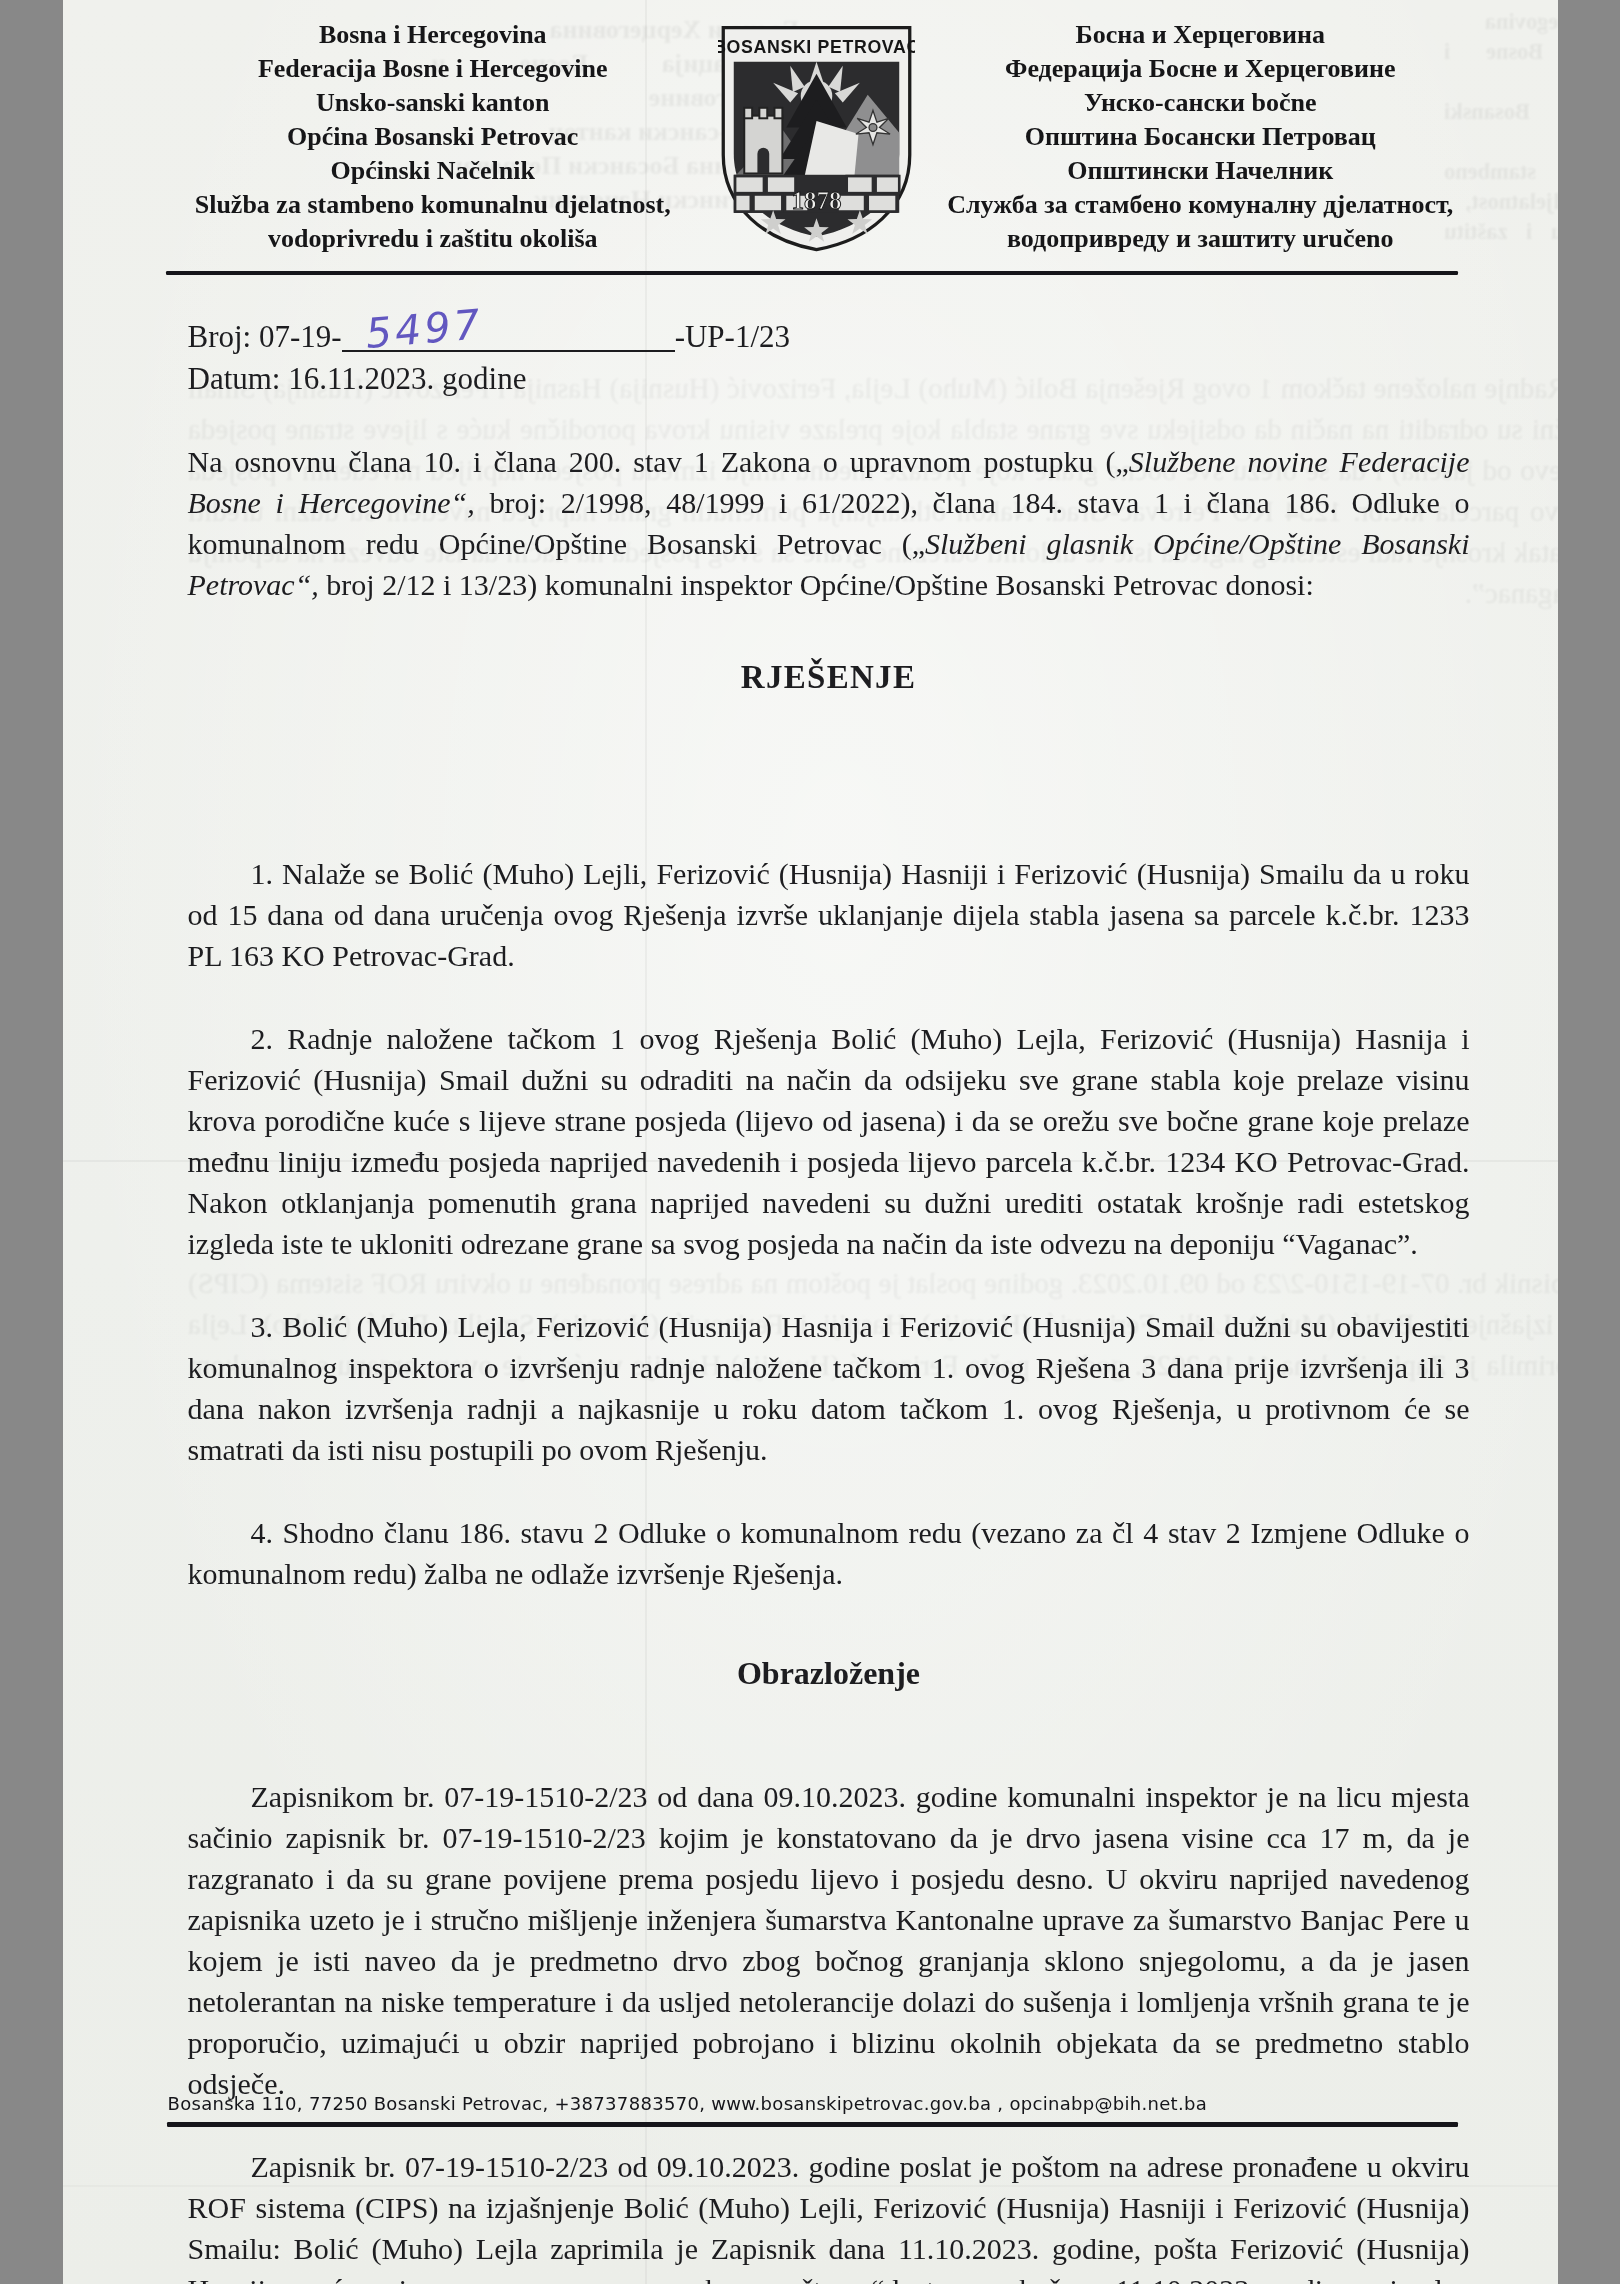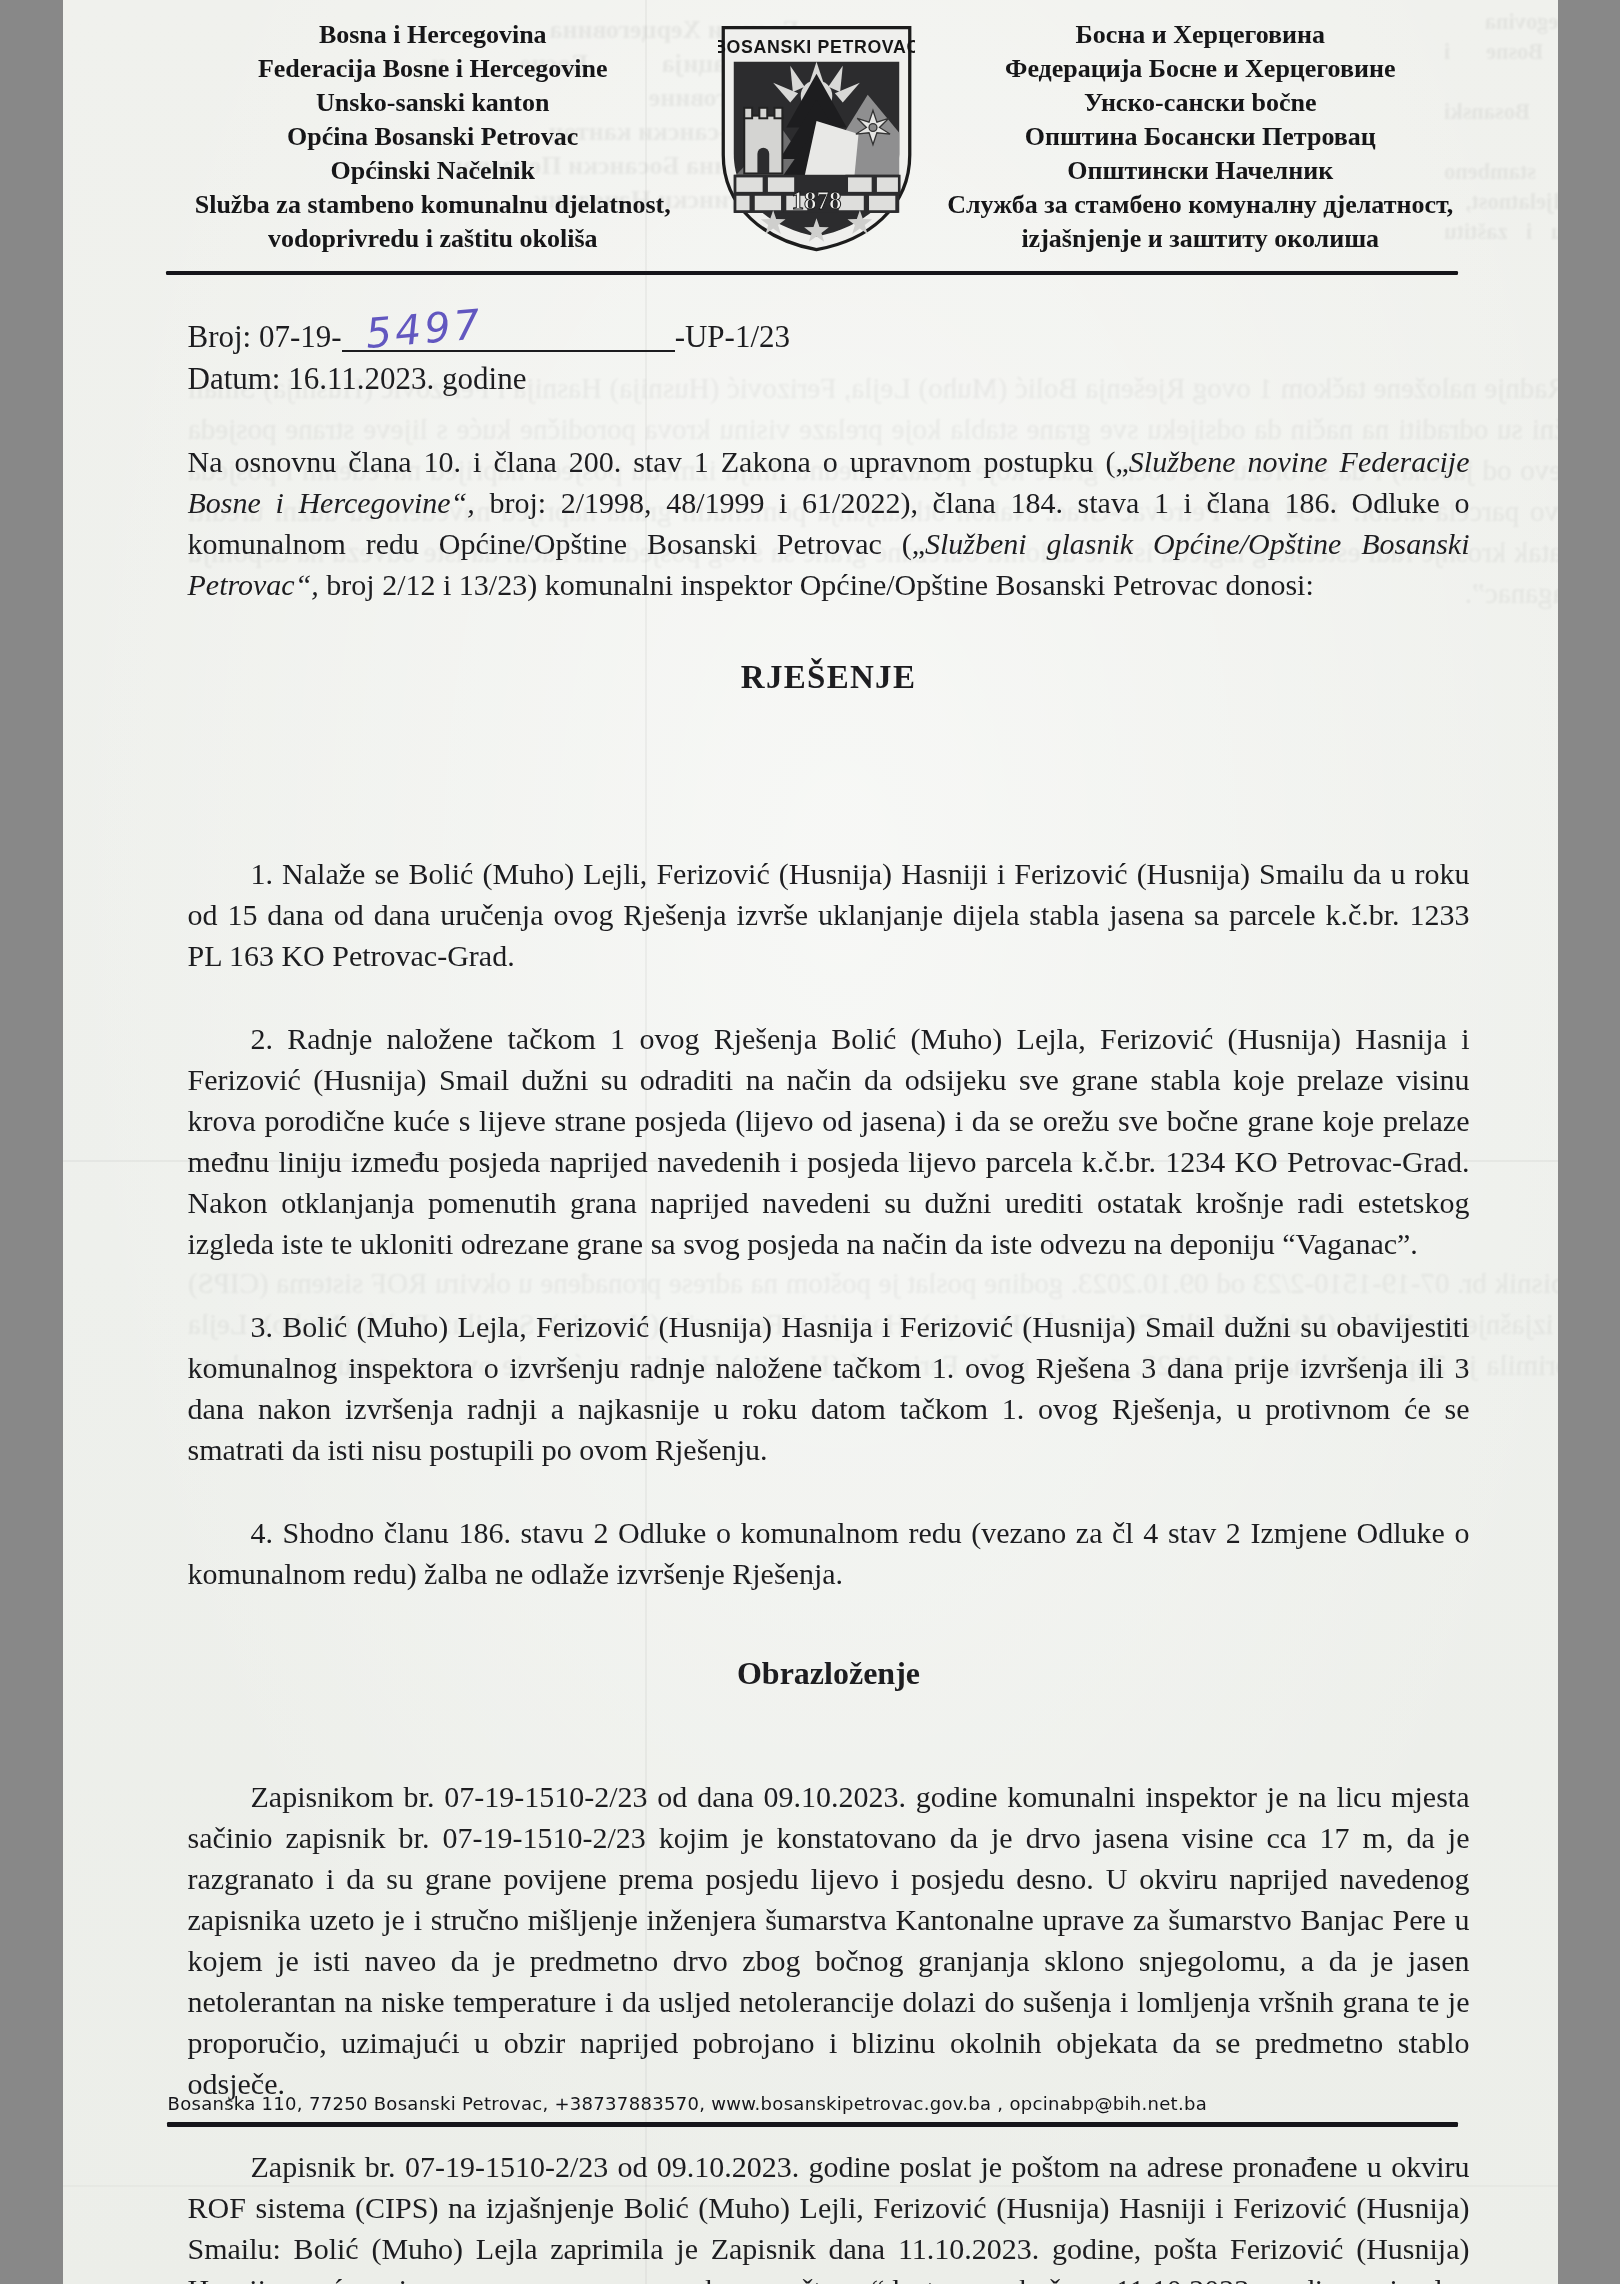--- a/index.html
+++ b/index.html
@@ -211,21 +211,21 @@
       </svg>
     </div>
 
     <div class="header-col">
       <div class="hline">Босна и Херцеговина</div>
       <div class="hline">Федерација Босне и Херцеговине</div>
       <div class="hline">Унско-сански bočne</div>
       <div class="hline">Општина Босански Петровац</div>
       <div class="hline">Општински Начелник</div>
       <div class="hline">Служба за стамбено комуналну дјелатност,</div>
-      <div class="hline">izjašnjenje и заштиту околиша</div>
+      <div class="hline">водопривреду и заштиту uručeno</div>
     </div>
   </div>
 
   <div class="header-rule"></div>
 
   <div class="meta">
     <div class="broj-line">
       <span>Broj: 07-19-</span>
         <span class="hand-underline"><span class="handwritten">5497</span></span>
         <span>-UP-1/23</span>

